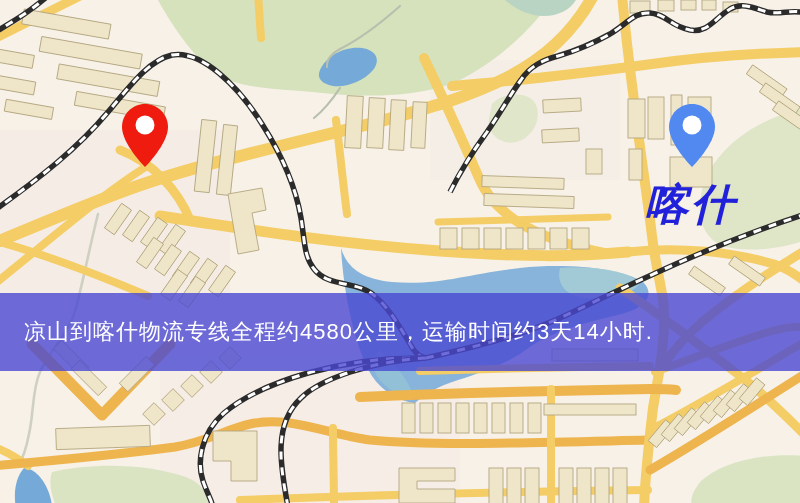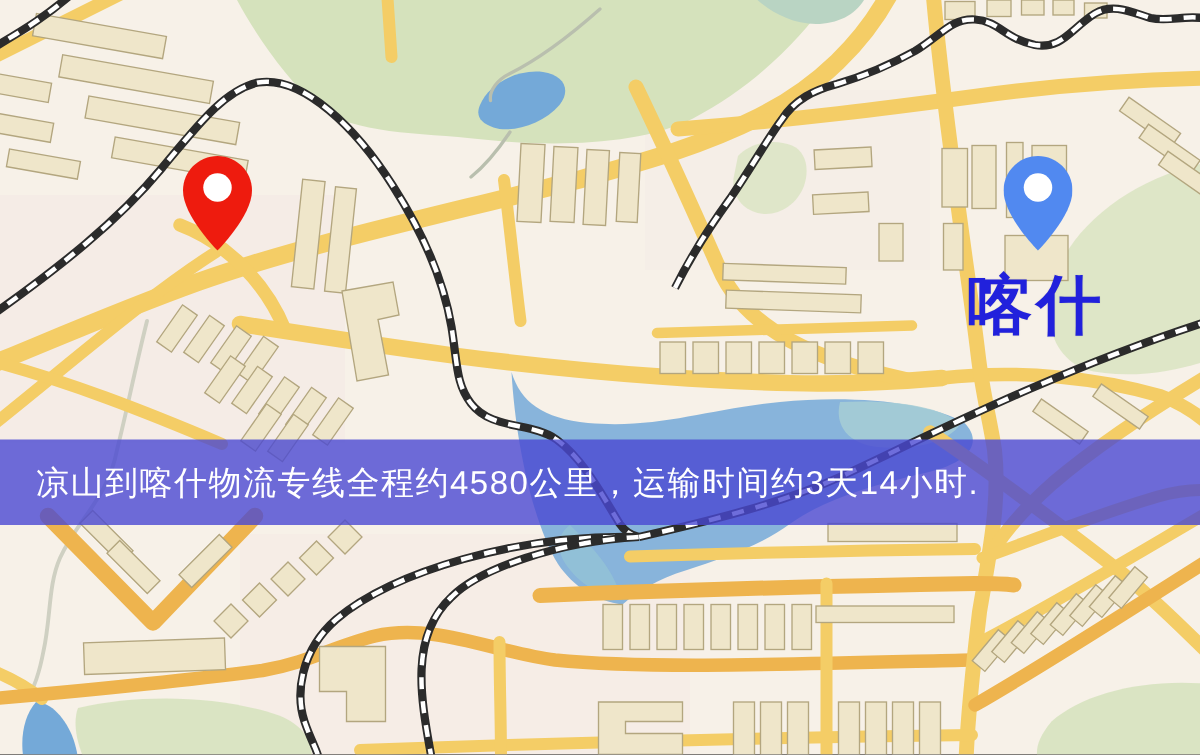--- a/index.html
+++ b/index.html
@@ -16,21 +16,21 @@
   .water{fill:var(--water,#74a9d8);}
   .stream{fill:none;stroke:#b9bfae;stroke-width:2.2;stroke-linecap:round;}
   .fpath{fill:none;stroke:#cfd0c2;stroke-width:2.6;stroke-linecap:round;}
   .pin{position:absolute;width:46px;height:64px;cursor:pointer;}
   .pin-origin{left:122px;top:104px;}
   .pin-dest{left:669px;top:104px;}
   .map-label{position:absolute;font-weight:700;font-size:43px;line-height:1;
              letter-spacing:3px;white-space:nowrap;text-shadow:0 0 1px rgba(0,0,0,.15);}
   .label-origin{left:90px;top:181px;}
   .label-dest{left:645px;top:183px;}
-  .banner{position:absolute;left:0;top:293px;width:800px;height:57px;
+  .banner{position:absolute;left:0;top:293px;width:800px;height:78px;
           display:flex;align-items:center;box-sizing:border-box;padding:0 18px 0 24px;}
   .banner-text{color:#fff;font-size:22px;letter-spacing:1px;white-space:nowrap;
                font-family:"Liberation Sans","DejaVu Sans",sans-serif;}
 </style>
 </head>
 <body>
 
 <div class="stage">
 
   <svg id="basemap" width="800" height="503" viewBox="0 0 800 503">
@@ -217,19 +217,19 @@
     </svg>
   </div>
 
   <div class="pin pin-dest">
     <svg width="46" height="64" viewBox="0 0 46 64">
       <path d="M23,0 C10.3,0 0,10.3 0,23 C0,40 23,63 23,63 C23,63 46,40 46,23 C46,10.3 35.7,0 23,0 Z" fill="#5189f0"></path>
       <circle cx="23" cy="21" r="9.5" fill="#ffffff"></circle>
     </svg>
   </div>
 
-  <div class="map-label label-dest" style="color: rgb(33, 33, 220);">喀什</div>
+  <div class="map-label label-dest" style="color: rgb(33, 33, 220); font-style: italic;">喀什</div>
 
   <div class="banner" style="background: rgba(74, 72, 210, 0.8);">
     <span class="banner-text" style="color: rgb(255, 255, 255);">凉山到喀什物流专线全程约4580公里，运输时间约3天14小时.</span>
   </div>
 
 </div>
 
 </body></html>

